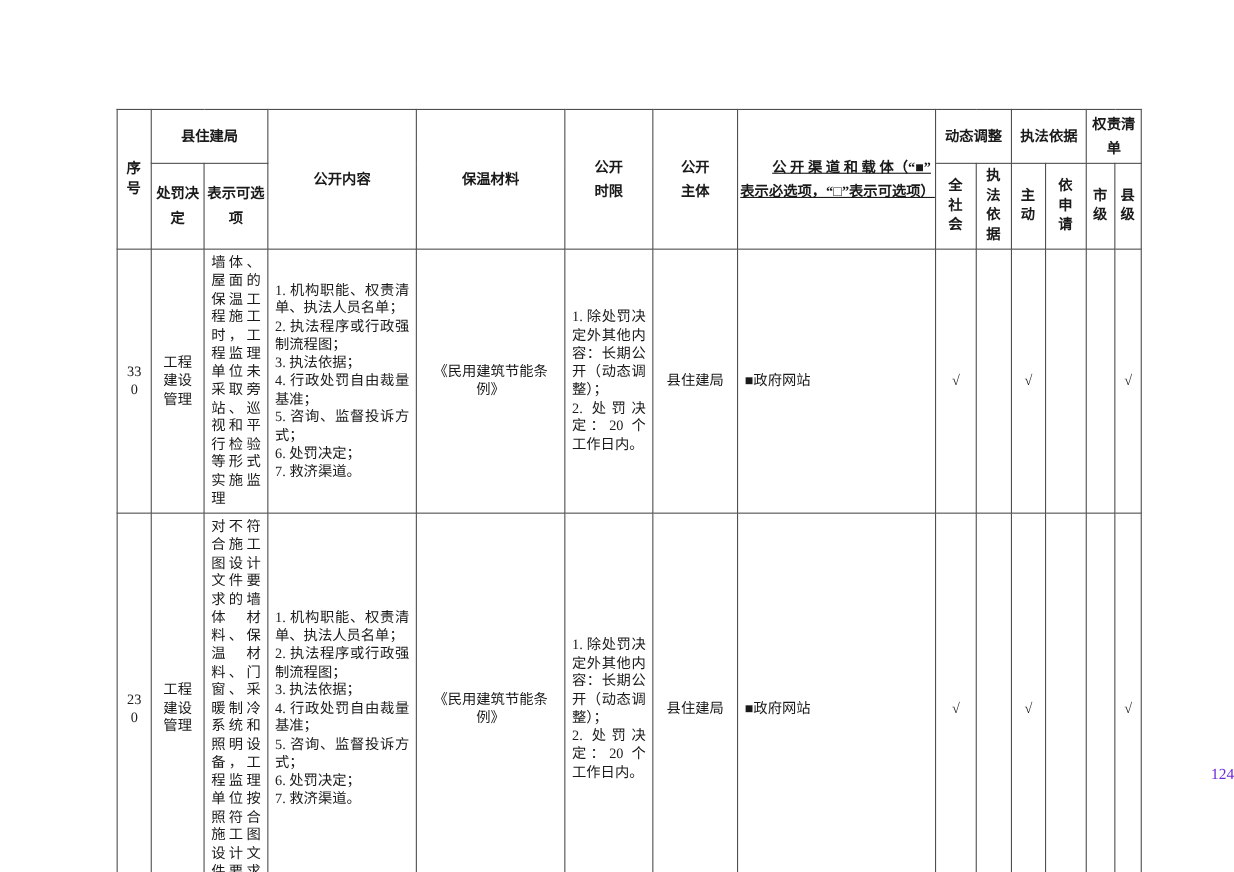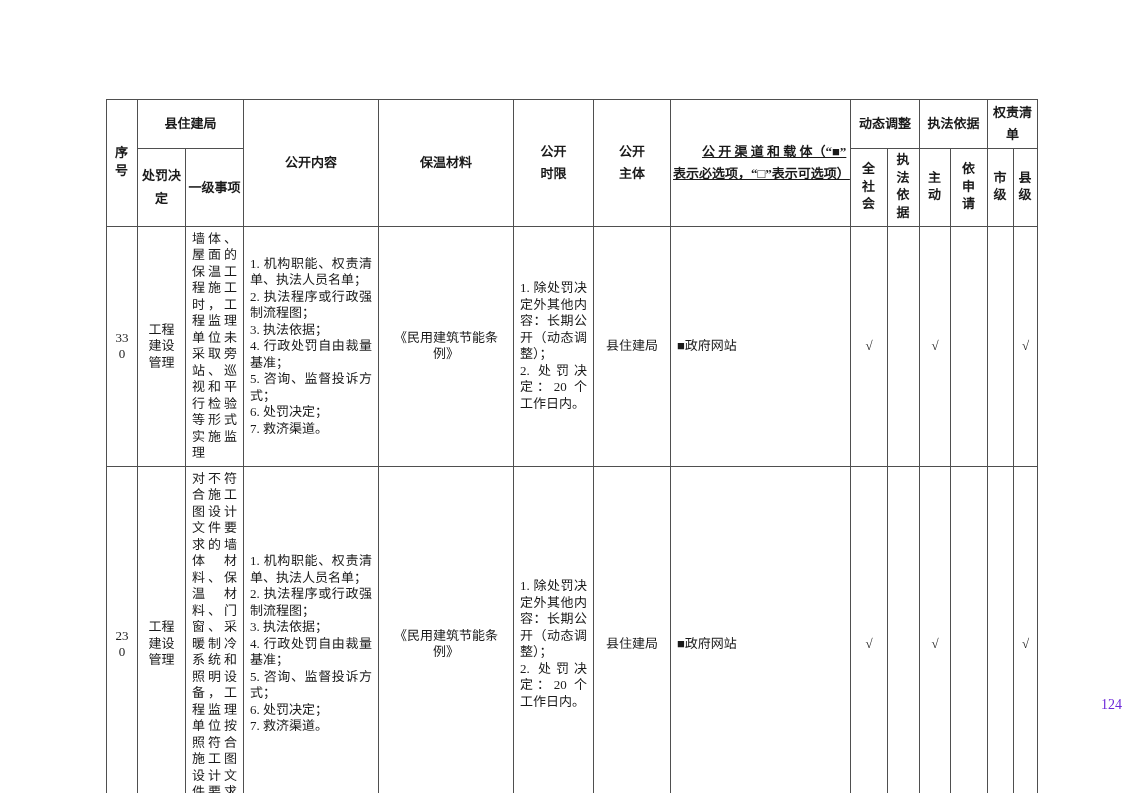--- a/index.html
+++ b/index.html
@@ -111,21 +111,21 @@
 时限</th>
         <th rowspan="2" class="pre">公开
 主体</th>
         <th rowspan="2" class="channel-h">公 开 渠 道 和 载 体（“■”表示必选项，“□”表示可选项）</th>
         <th colspan="2">动态调整</th>
         <th colspan="2">执法依据</th>
         <th colspan="2">权责清单</th>
       </tr>
       <tr style="height:75px">
         <th>处罚决定</th>
-        <th>一级事项</th>
+        <th>表示可选项</th>
         <th><span class="stack">全社会</span></th>
         <th><span class="stack">执法依据</span></th>
         <th><span class="stack">主动</span></th>
         <th><span class="stack">依申请</span></th>
         <th><span class="stack">市级</span></th>
         <th><span class="stack">县级</span></th>
       </tr>
     </thead>
     <tbody>
       <tr style="height:191px">

